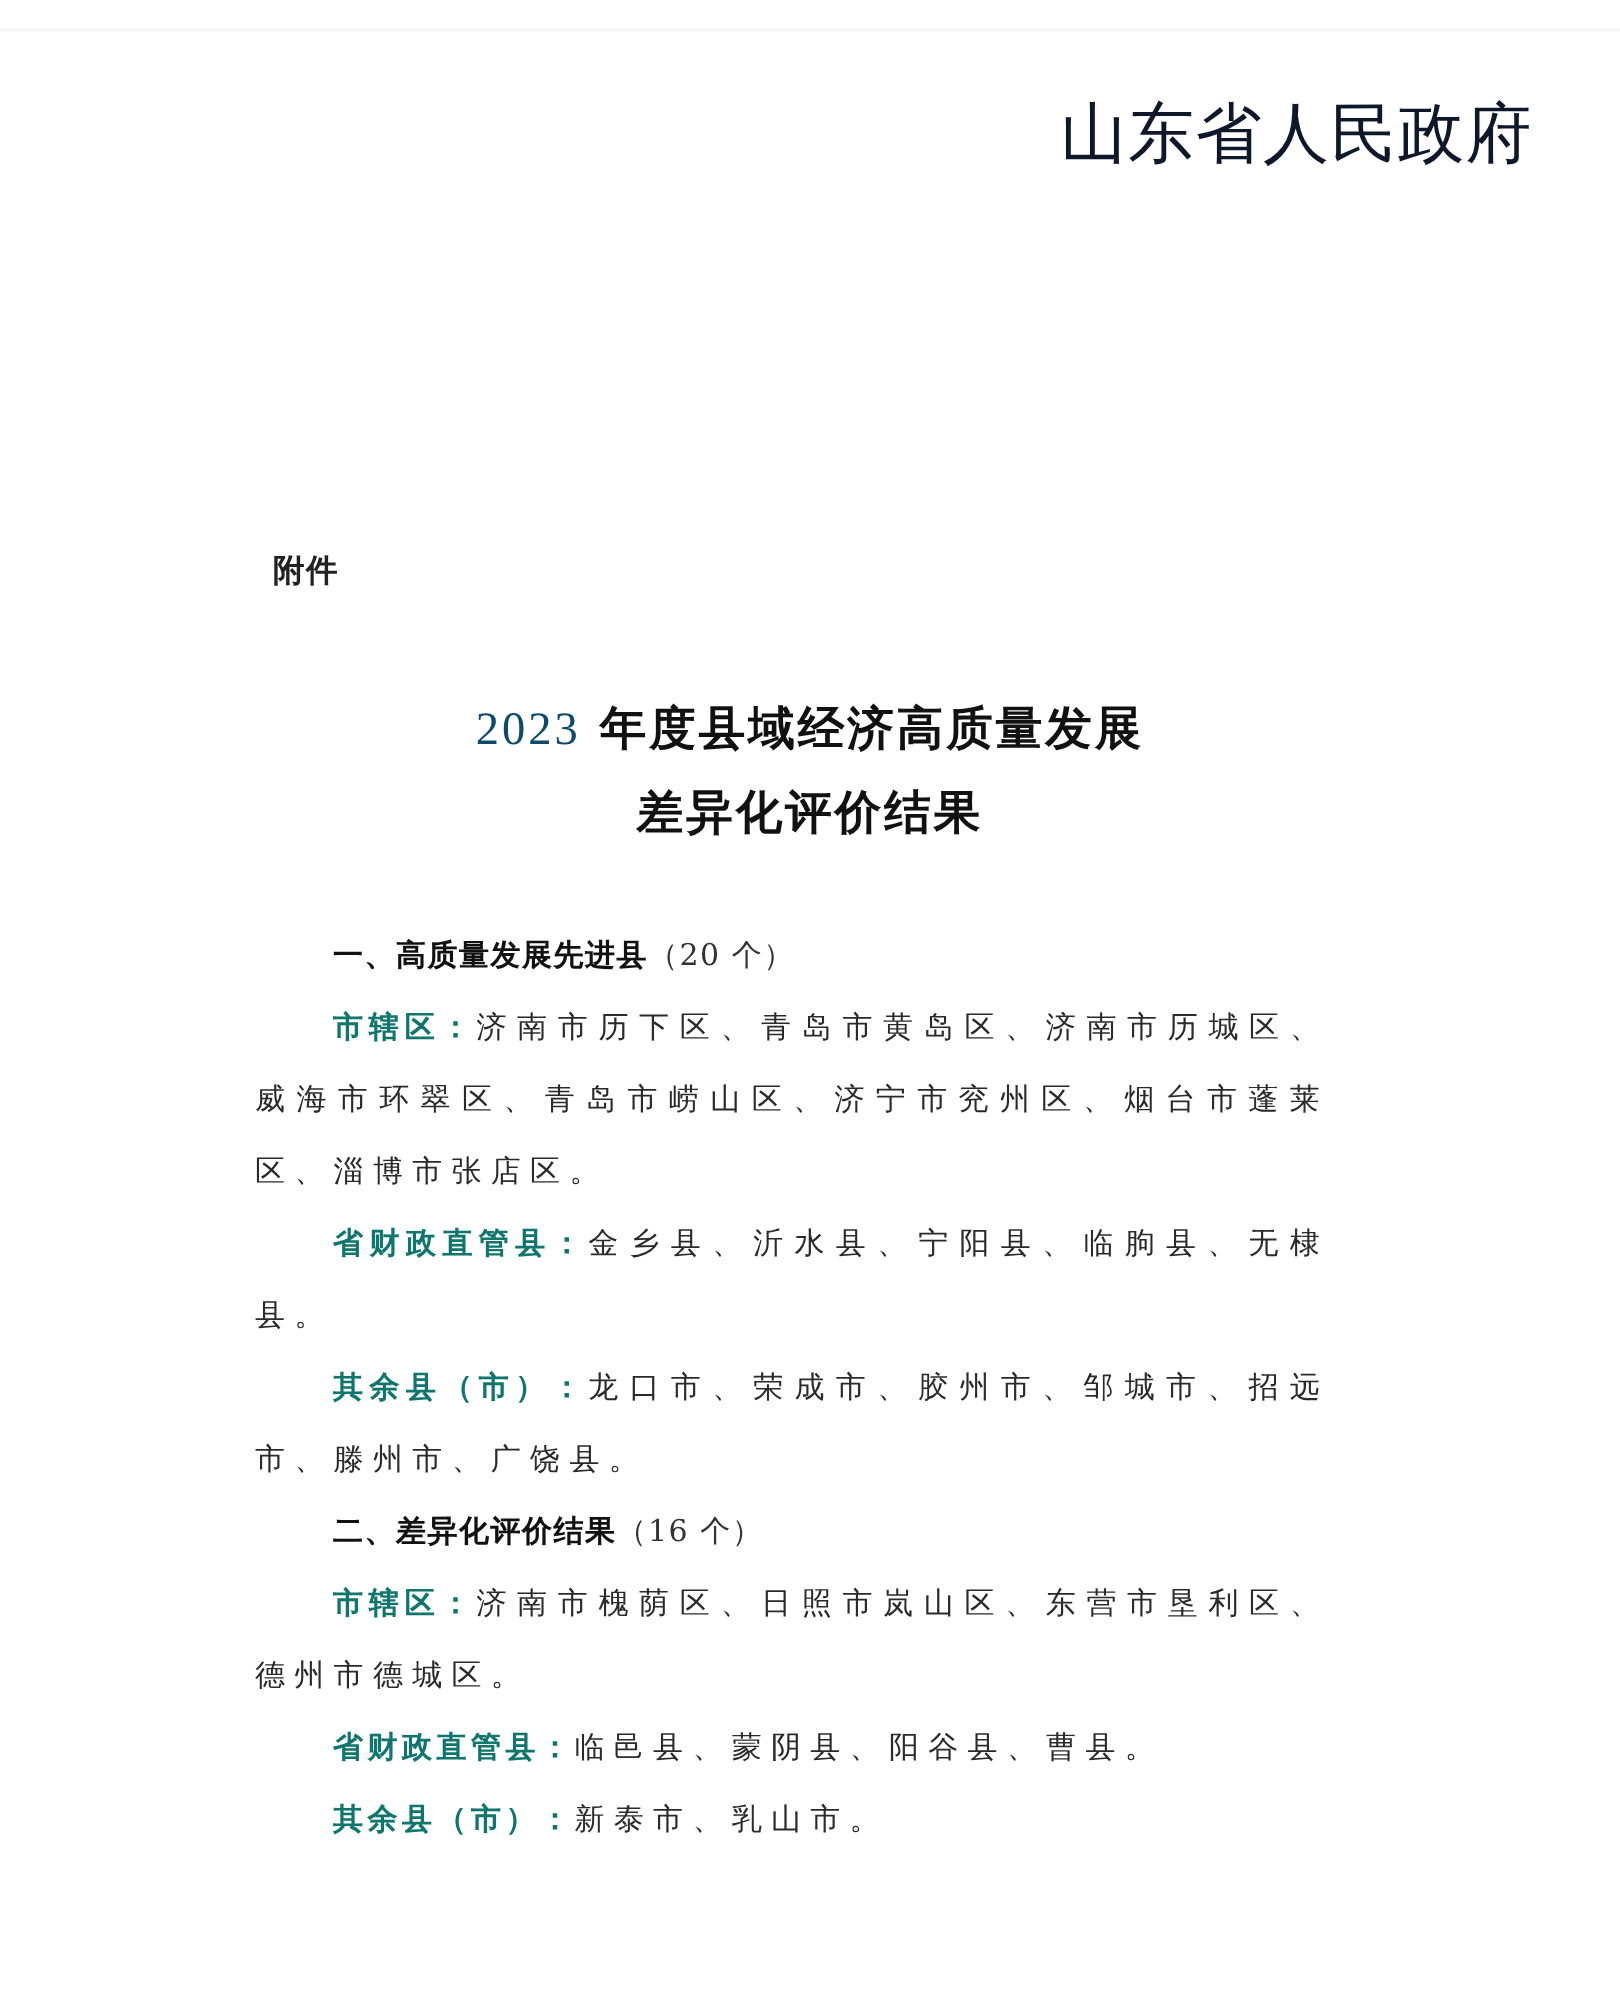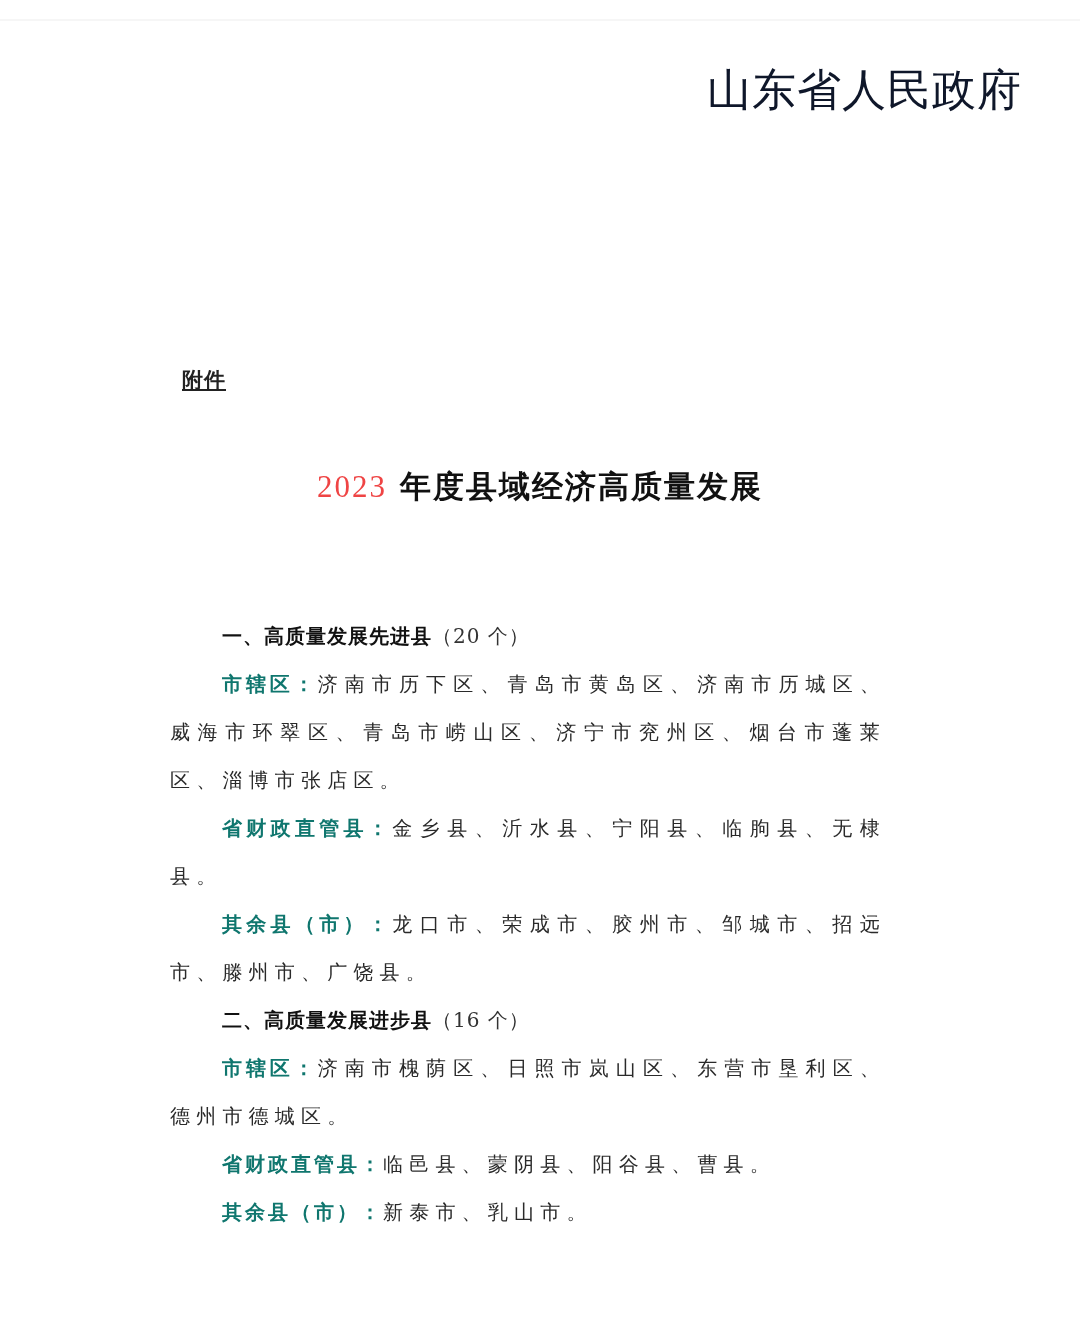--- a/index.html
+++ b/index.html
@@ -36,39 +36,38 @@
     }
     .signature div { white-space: nowrap; }
     .attachment-label {
       position: absolute;
       left: 182px;
       top: 366px;
       font-size: 21px;
       font-weight: bold;
       color: #222222;
       letter-spacing: 1px;
-      text-decoration: underline;
     }
     .doc-title {
       position: absolute;
       left: 0;
       width: 1080px;
       top: 458px;
       text-align: center;
       font-family: "DejaVu Serif", "Liberation Serif", serif;
       font-size: 31px;
       line-height: 56px;
       font-weight: bold;
       color: #111111;
       letter-spacing: 2px;
     }
     .doc-title .year {
       font-weight: normal;
       font-family: "Liberation Serif", "DejaVu Serif", serif;
-      color: #ef4444;
+      color: #0c4a6e;
     }
     .body-text {
       position: absolute;
       left: 170px;
       width: 716px;
       top: 612px;
       font-family: "DejaVu Serif", "Liberation Serif", serif;
       font-size: 20px;
       line-height: 48px;
       color: #2a2a2a;
@@ -100,25 +99,26 @@
 <div class="top-rule"></div>
 
 <div class="signature">
   <div>山东省人民政府</div>
 </div>
 
 <div class="attachment-label">附件</div>
 
 <div class="doc-title">
   <div><span class="year">2023</span><span> 年度县域经济高质量发展</span></div>
+  <div>差异化评价结果</div>
 </div>
 
 <div class="body-text">
   <p class="section-heading"><span>一、高质量发展先进县</span><span class="count">（20 个）</span></p>
   <p><span class="label">市辖区：</span><span>济南市历下区、青岛市黄岛区、济南市历城区、威海市环翠区、青岛市崂山区、济宁市兖州区、烟台市蓬莱区、淄博市张店区。</span></p>
   <p><span class="label">省财政直管县：</span><span>金乡县、沂水县、宁阳县、临朐县、无棣县。</span></p>
   <p><span class="label">其余县（市）：</span><span>龙口市、荣成市、胶州市、邹城市、招远市、滕州市、广饶县。</span></p>
 
-  <p class="section-heading"><span>二、高质量发展进步县</span><span class="count">（16 个）</span></p>
+  <p class="section-heading"><span>二、差异化评价结果</span><span class="count">（16 个）</span></p>
   <p><span class="label">市辖区：</span><span>济南市槐荫区、日照市岚山区、东营市垦利区、德州市德城区。</span></p>
   <p><span class="label">省财政直管县：</span><span>临邑县、蒙阴县、阳谷县、曹县。</span></p>
   <p><span class="label">其余县（市）：</span><span>新泰市、乳山市。</span></p>
 </div>
 
 </body></html>

